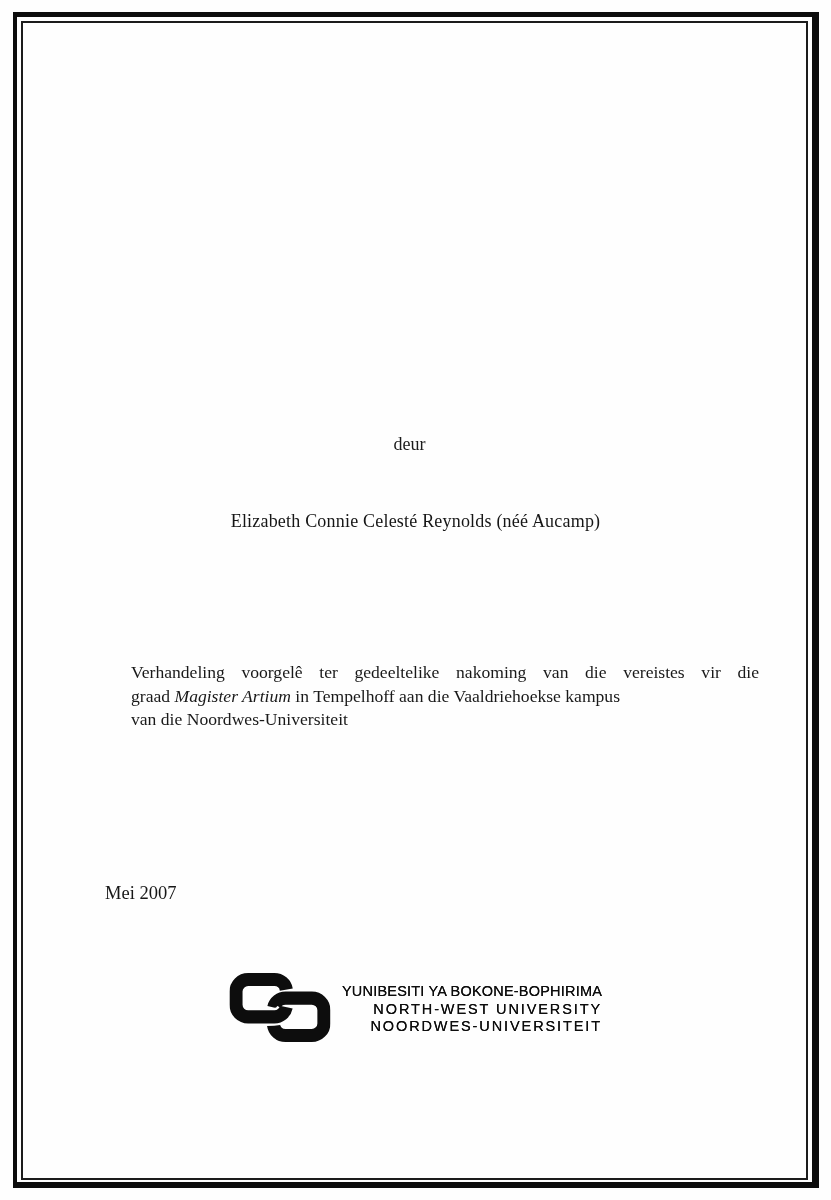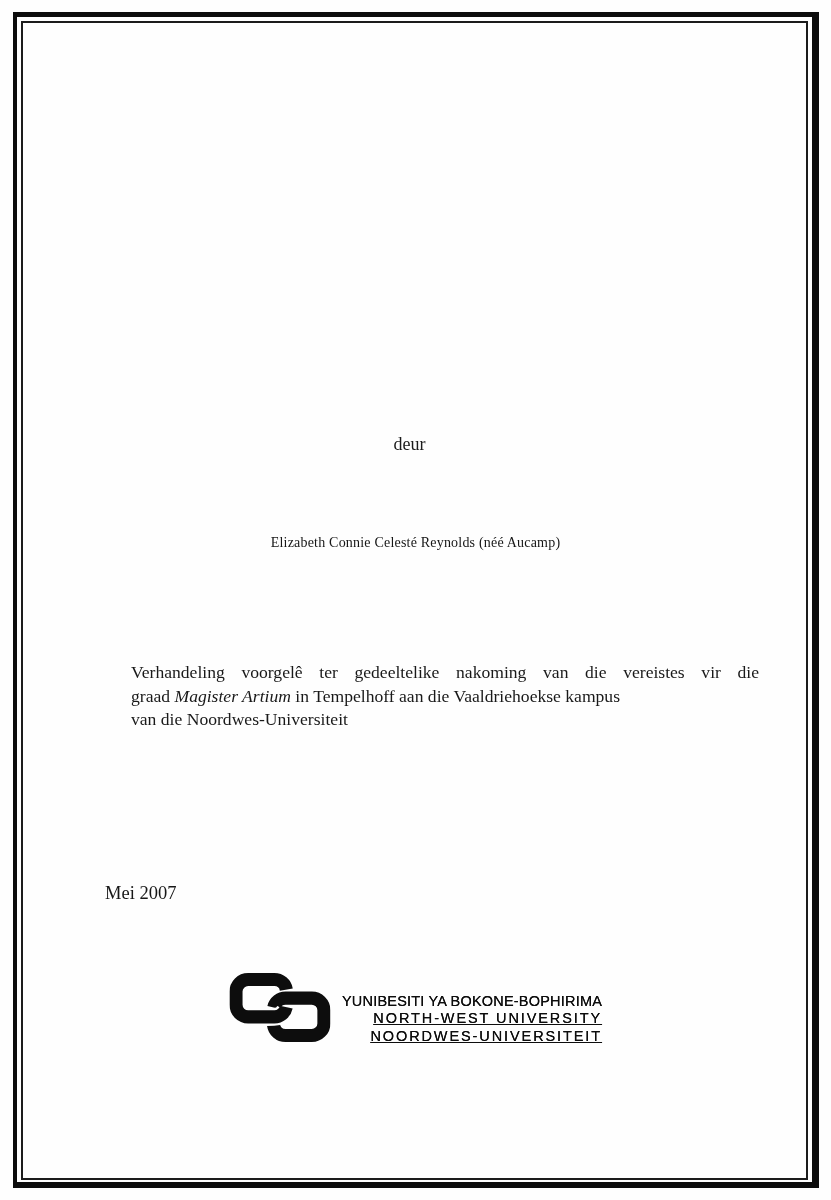--- a/index.html
+++ b/index.html
@@ -43,24 +43,23 @@
     position: absolute;
     top: 434px; left: 0; right: 12px;
     text-align: center;
     font-size: 18px;
     color: #1c1c1c;
   }
   .author {
     position: absolute;
     top: 511px; left: 0; right: 0;
     text-align: center;
-    font-size: 14px;
+    font-size: 18px;
     letter-spacing: 0.2px;
     color: #161616;
-    margin-top: 24px;
   }
   .statement {
     position: absolute;
     top: 661px; left: 105px;
     width: 628px;
     font-size: 17.6px;
     line-height: 23.6px;
     color: #191919;
     margin-left: 26px;
   }
@@ -77,39 +76,39 @@
     font-size: 18.5px;
     line-height: 27px;
     color: #171717;
   }
   .logo {
     position: absolute;
     top: 970px;
     left: 50%;
     transform: translateX(-50%);
     display: flex;
-    align-items: flex-end;
+    align-items: center;
     gap: 12px;
   }
   .logo-icon {
     flex: 0 0 auto;
     display: block;
   }
   .logo-text {
     margin-top: 4px;
     font-family: "Liberation Sans", sans-serif;
     font-size: 14.5px;
     line-height: 17.5px;
     color: #0d0d0d;
     text-align: right;
     text-shadow: 0 0 0.5px #0d0d0d;
     white-space: nowrap;
   }
   .logo-line-tight { letter-spacing: 0.2px; }
-  .logo-line-wide  { letter-spacing: 1.9px; text-decoration: underline; }
+  .logo-line-wide  { letter-spacing: 1.9px; }
 </style>
 </head>
 <body>
 
 <div class="page">
 
   <div class="frame-outer"></div>
   <div class="frame-inner"></div>
 
 

